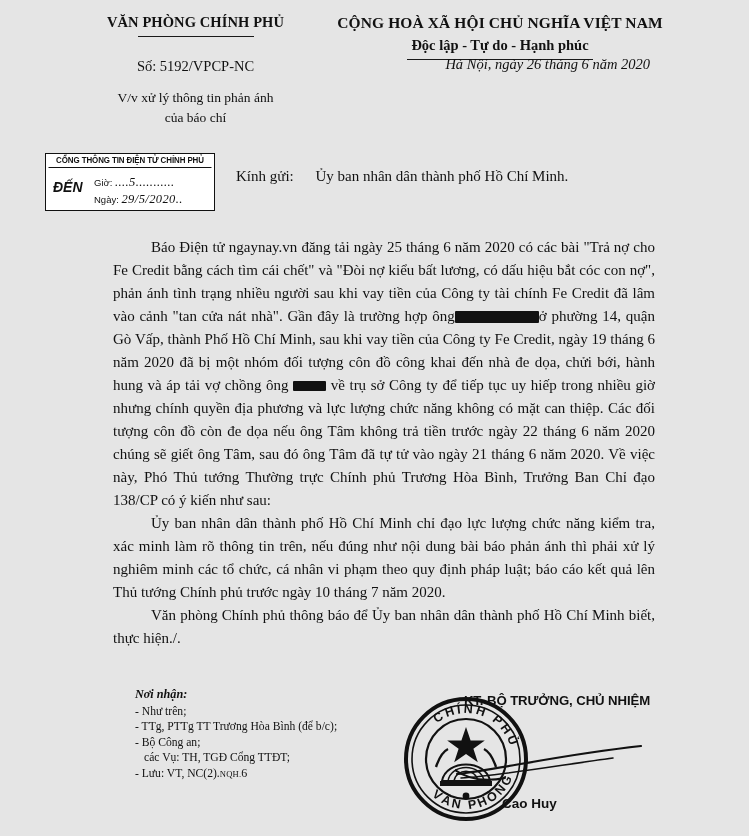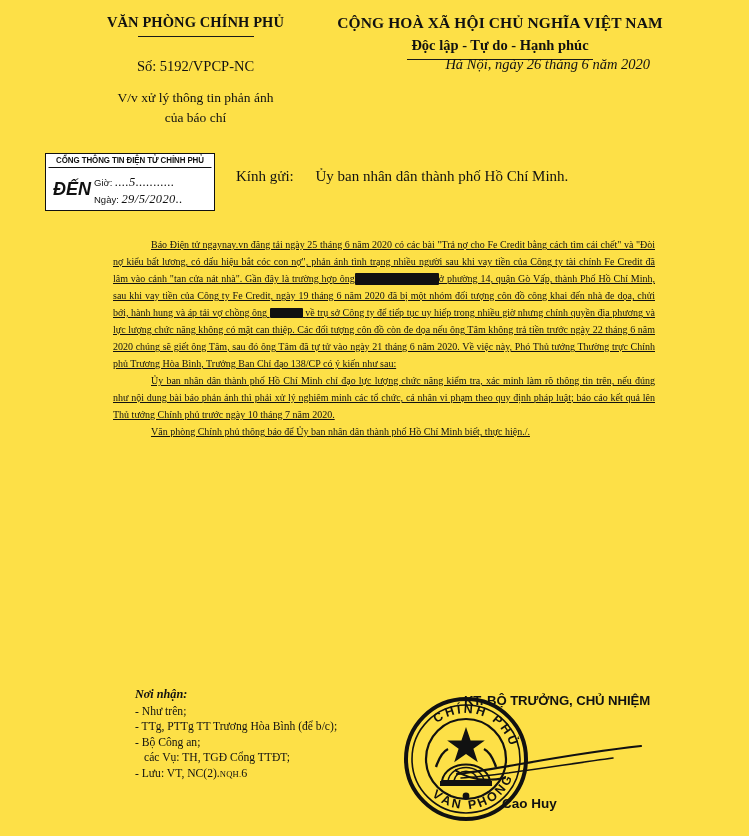--- a/index.html
+++ b/index.html
@@ -8,21 +8,21 @@
     background: #ffffff;
   }
   body {
     font-family: "Liberation Serif", "DejaVu Serif", serif;
     color: #111111;
   }
   .page {
     position: relative;
     width: 749px;
     height: 836px;
-    background: #fde047;
+    background: #e5e5e5;
     overflow: hidden;
   }
 
   
   .header {
     position: absolute;
     top: 14px;
     left: 0;
     width: 749px;
     height: 130px;
@@ -119,21 +119,21 @@
   .stamp-arrival .st-body {
     position: relative;
     height: 42px;
   }
   .st-den {
     position: absolute;
     left: 7px;
     top: 11px;
     font-family: "Liberation Sans", sans-serif;
     font-weight: bold;
-    font-size: 18px;
+    font-size: 14px;
     font-style: italic;
   }
   .st-line {
     position: absolute;
     left: 48px;
     font-family: "Liberation Sans", sans-serif;
     font-size: 9.5px;
     white-space: nowrap;
   }
   .st-hour { top: 7px; }
@@ -154,25 +154,24 @@
     white-space: nowrap;
   }
   .recipient .kg-label { margin-right: 18px; }
 
   
   .body-text {
     position: absolute;
     left: 113px;
     top: 236px;
     width: 542px;
-    font-size: 10px;
-    line-height: 17px;
+    font-size: 15px;
+    line-height: 23px;
     text-align: justify;
     text-justify: inter-word;
-    text-decoration: underline;
   }
   .body-text p {
     margin: 0;
     text-indent: 38px;
   }
   .redact {
     display: inline-block;
     background: #111111;
     vertical-align: middle;
     border-radius: 1px;

